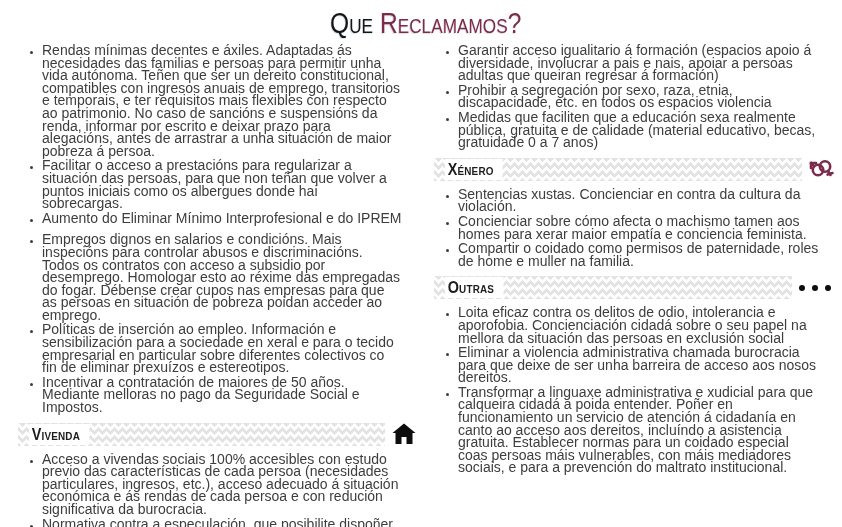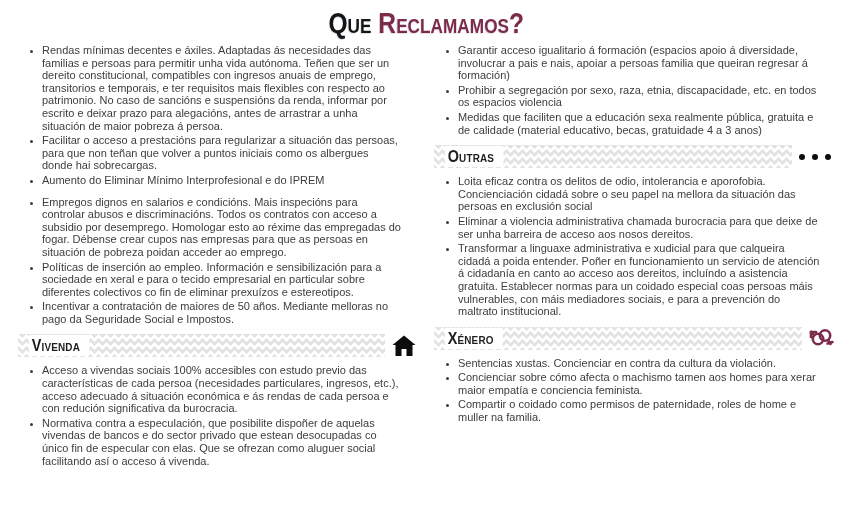--- a/index.html
+++ b/index.html
@@ -4,21 +4,21 @@
 <style>
   * { box-sizing: border-box; margin: 0; padding: 0; }
   html, body { width: 842px; height: 527px; overflow: hidden; background: #ffffff; }
   body { font-family: "Liberation Sans", sans-serif; color: #3d3d3d; }
   .page { width: 842px; height: 527px; padding: 6px 8px 0 18px; }
 
   
   h1.title {
     text-align: center;
     font-variant-caps: small-caps;
-    font-weight: 700;
+    font-weight: 400;
     font-size: 30px;
     line-height: 34px;
     letter-spacing: 0px;
     margin-bottom: 4px;
     white-space: nowrap;
   }
   h1.title .t-inner { display: inline-block; transform: scaleX(0.82); transform-origin: center; }
   .t-black { color: #151515; text-shadow: -1px 1px 0 rgba(170,195,215,0.45); }
   .t-maroon { color: #7b2c4a; text-shadow: -1px 1px 0 rgba(190,175,190,0.4); }
 
@@ -79,21 +79,21 @@
     font-weight: 700; font-size: 15px; line-height: 1;
     font-family: "DejaVu Sans", sans-serif;
   }
   .dots { display: flex; align-items: center; gap: 7px; height: 23px; padding-right: 3px; }
   .dot { width: 6px; height: 6px; border-radius: 50%; background: #0d0d0d; }
   .svg-icon { display: block; }
 
   
   ul.bullets { list-style: disc outside; padding-left: 24px; padding-right: 14px; }
   ul.bullets li {
-    font-size: 11px;
+    font-size: 14px;
     line-height: 12.6px;
     margin-bottom: 2px;
     color: #3d3d3d;
   }
   ul.bullets li::marker { font-size: 9px; color: #3d3d3d; }
 </style>
 </head>
 <body>
 
 <div class="page">
@@ -137,41 +137,23 @@
 
         </ul>
       </section>
 
     </div>
 
     <div class="col-right">
 
       <section class="section">
         <ul class="bullets">
-          <li>Garantir acceso igualitario á formación (espacios apoio á diversidade, involucrar a pais e nais, apoiar a persoas familia que queiran regresar á formación)</li>
+          <li>Garantir acceso igualitario á formación (espacios apoio á diversidade, involucrar a pais e nais, apoiar a persoas adultas que queiran regresar á formación)</li>
           <li>Prohibir a segregación por sexo, raza, etnia, discapacidade, etc. en todos os espacios violencia</li>
-          <li>Medidas que faciliten que a educación sexa realmente pública, gratuita e de calidade (material educativo, becas, gratuidade 4 a 3 anos)</li>
-        </ul>
-      </section>
-
-      <section class="section">
-        <div class="band">
-          <span class="band-label">Outras</span>
-          <span class="band-icon">
-            <span class="dots">
-                <span class="dot"></span>
-                <span class="dot"></span>
-                <span class="dot"></span>
-              </span>
-          </span>
-        </div>
-        <ul class="bullets">
-          <li>Loita eficaz contra os delitos de odio, intolerancia e aporofobia. Concienciación cidadá sobre o seu papel na mellora da situación das persoas en exclusión social</li>
-          <li>Eliminar a violencia administrativa chamada burocracia para que deixe de ser unha barreira de acceso aos nosos dereitos.</li>
-          <li>Transformar a linguaxe administrativa e xudicial para que calqueira cidadá a poida entender. Poñer en funcionamiento un servicio de atención á cidadanía en canto ao acceso aos dereitos, incluíndo a asistencia gratuita. Establecer normas para un coidado especial coas persoas máis vulnerables, con máis mediadores sociais, e para a prevención do maltrato institucional.</li>
+          <li>Medidas que faciliten que a educación sexa realmente pública, gratuita e de calidade (material educativo, becas, gratuidade 0 a 7 anos)</li>
         </ul>
       </section>
 
       <section class="section">
         <div class="band">
           <span class="band-label">Xénero</span>
           <span class="band-icon">
             <svg class="svg-icon" width="25" height="22" viewBox="0 0 25 22">
               <g stroke="#7b2c4a" stroke-width="2.6" fill="none" stroke-linecap="round">
                 <circle cx="9" cy="12" r="5.2"></circle>
@@ -185,15 +167,33 @@
             </svg>
           </span>
         </div>
         <ul class="bullets">
           <li>Sentencias xustas. Concienciar en contra da cultura da violación.</li>
           <li>Concienciar sobre cómo afecta o machismo tamen aos homes para xerar maior  empatía e conciencia feminista.</li>
           <li>Compartir o coidado como permisos de paternidade, roles de home e muller na familia.</li>
         </ul>
       </section>
 
+      <section class="section">
+        <div class="band">
+          <span class="band-label">Outras</span>
+          <span class="band-icon">
+            <span class="dots">
+                <span class="dot"></span>
+                <span class="dot"></span>
+                <span class="dot"></span>
+              </span>
+          </span>
+        </div>
+        <ul class="bullets">
+          <li>Loita eficaz contra os delitos de odio, intolerancia e aporofobia. Concienciación cidadá sobre o seu papel na mellora da situación das persoas en exclusión social</li>
+          <li>Eliminar a violencia administrativa chamada burocracia para que deixe de ser unha barreira de acceso aos nosos dereitos.</li>
+          <li>Transformar a linguaxe administrativa e xudicial para que calqueira cidadá a poida entender. Poñer en funcionamiento un servicio de atención á cidadanía en canto ao acceso aos dereitos, incluíndo a asistencia gratuita. Establecer normas para un coidado especial coas persoas máis vulnerables, con máis mediadores sociais, e para a prevención do maltrato institucional.</li>
+        </ul>
+      </section>
+
     </div>
   </div>
 </div>
 
 </body></html>

